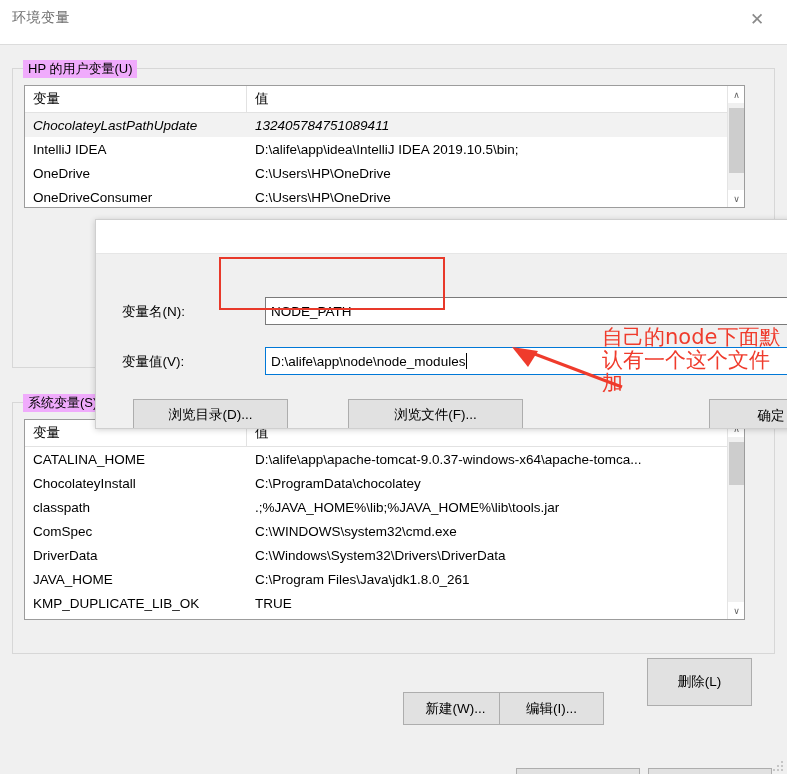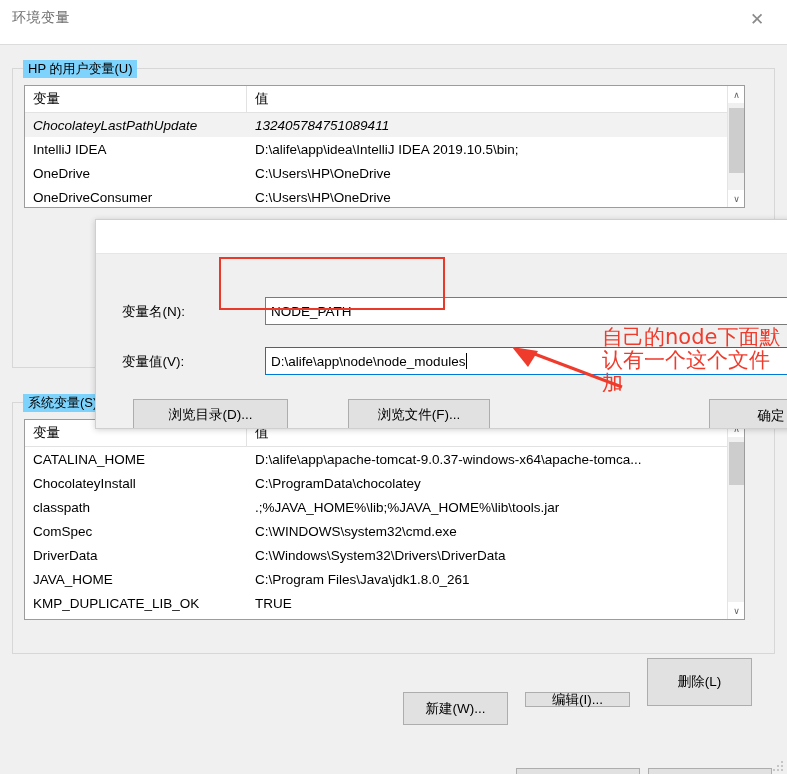--- a/index.html
+++ b/index.html
@@ -70,21 +70,21 @@
   
   .groupbox {
     position: absolute;
     border: 1px solid #d7d7d7;
     box-sizing: border-box;
   }
   .group-legend {
     position: absolute;
     top: -9px;
     left: 10px;
-    background: #7dd3fc;
+    background: #f0abfc;
     padding: 0 5px;
     font-size: 13px;
     color: #000;
     white-space: nowrap;
   }
 
   #user-group {
     left: 12px;
     top: 23px;
     width: 763px;
@@ -217,21 +217,21 @@
     align-items: center;
     justify-content: center;
   }
   .btn-abs { position: absolute; }
 
   #user-new    { left: 412px; top: 153px; width: 105px; height: 32px; }
   #user-edit   { left: 534px; top: 153px; width: 105px; height: 32px; }
   #user-delete { left: 656px; top: 153px; width: 105px; height: 32px; }
 
   #sys-new     { left: 403px; top: 647px; width: 105px; height: 33px; }
-  #sys-edit    { left: 525px; top: 647px; width: 105px; height: 15px; }
+  #sys-edit    { left: 499px; top: 647px; width: 105px; height: 33px; }
   #sys-delete  { left: 647px; top: 613px; width: 105px; height: 48px; }
 
   #ok-btn      { left: 516px; top: 723px; width: 124px; height: 33px; }
   #cancel-btn  { left: 648px; top: 723px; width: 124px; height: 33px; }
 
   
   #new-var-dialog {
     position: absolute;
     left: 95px;
     top: 219px;
@@ -302,21 +302,21 @@
   }
   .caret {
     display: inline-block;
     width: 1px;
     height: 16px;
     background: #000;
     margin-left: 1px;
   }
 
   #browse-dir  { left: 37px; top: 145px; width: 155px; height: 32px; }
-  #browse-file { left: 252px; top: 145px; width: 142px; height: 32px; }
+  #browse-file { left: 252px; top: 145px; width: 175px; height: 32px; }
   #dialog-ok   { left: 613px; top: 145px; width: 124px; height: 33px; }
 
   
   #red-rect {
     position: absolute;
     left: 219px;
     top: 257px;
     width: 226px;
     height: 53px;
     border: 2px solid #e8392a;

